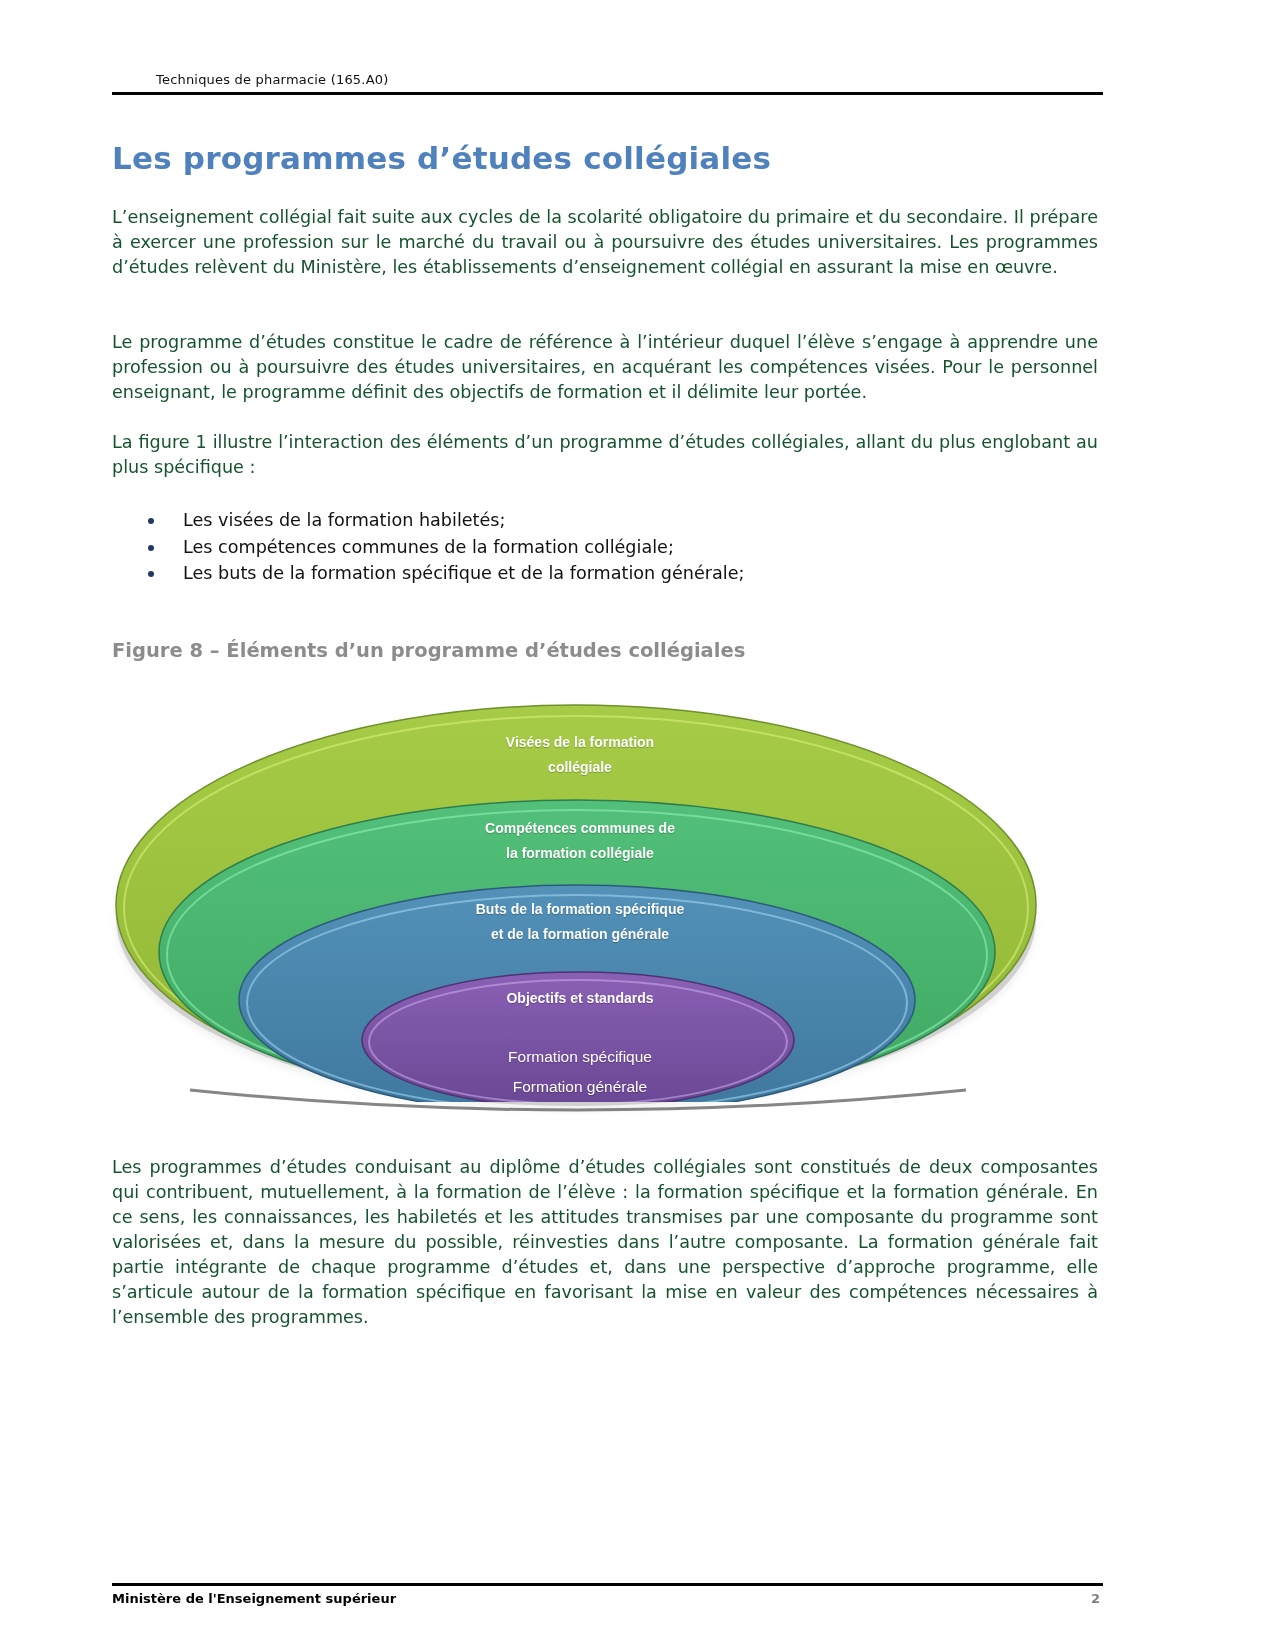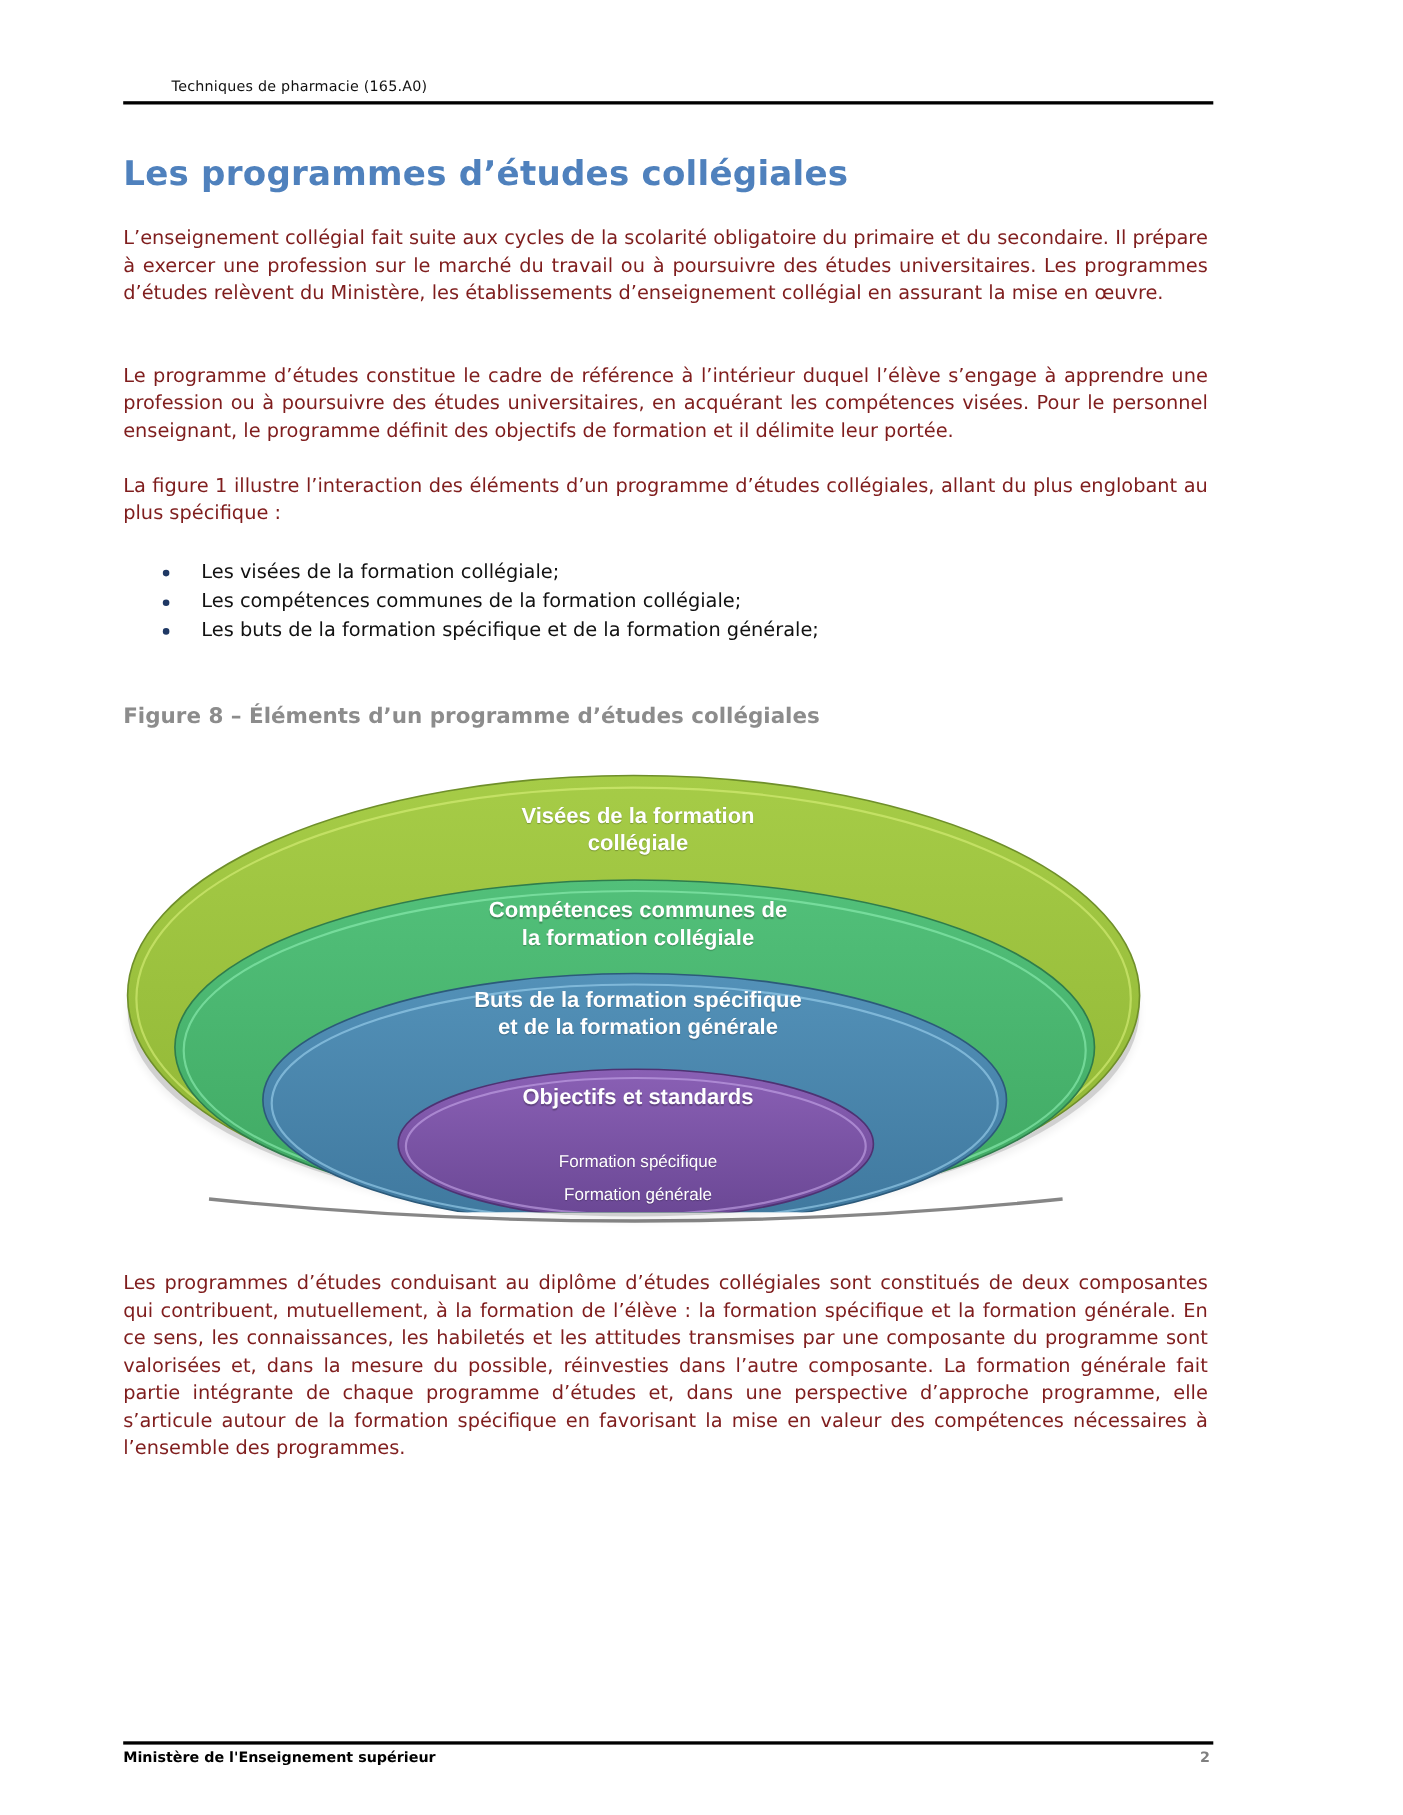--- a/index.html
+++ b/index.html
@@ -44,21 +44,21 @@
       letter-spacing: 0.2px;
     }
     .para {
       position: absolute;
       left: 112px;
       width: 986px;
       margin: 0;
       font-size: 17.6px;
       line-height: 25px;
       text-align: justify;
-      color: #7f1d1d;
+      color: #14532d;
     }
     #p1 { top: 205px; }
     #p2 { top: 330px; }
     #p3 { top: 430px; }
     #p4 { top: 1155px; }
     .bullets {
       position: absolute;
       left: 112px;
       top: 507px;
       margin: 0;
@@ -98,21 +98,21 @@
     }
     .figure svg { display: block; }
     .ell-label {
       position: absolute;
       left: 0;
       width: 960px;
       text-align: center;
       color: #ffffff;
       font-family: "Liberation Sans", sans-serif;
       font-weight: bold;
-      font-size: 20px;
+      font-size: 14px;
       line-height: 25px;
       text-shadow: 0 1px 1px rgba(0,0,0,0.25);
     }
     .ell-label.regular {
       font-weight: normal;
       font-size: 15.5px;
       margin-top: 28px;
     }
     .footer-rule {
       position: absolute;
@@ -147,21 +147,21 @@
 <div class="page-header">Techniques de pharmacie (165.A0)</div>
 <div class="header-rule"></div>
 
 <h1 class="page-title">Les programmes d’études collégiales</h1>
 
 <p class="para" id="p1">L’enseignement collégial fait suite aux cycles de la scolarité obligatoire du primaire et du secondaire. Il prépare à exercer une profession sur le marché du travail ou à poursuivre des études universitaires. Les programmes d’études relèvent du Ministère, les établissements d’enseignement collégial en assurant la mise en œuvre.</p>
 <p class="para" id="p2">Le programme d’études constitue le cadre de référence à l’intérieur duquel l’élève s’engage à apprendre une profession ou à poursuivre des études universitaires, en acquérant les compétences visées. Pour le personnel enseignant, le programme définit des objectifs de formation et il délimite leur portée.</p>
 <p class="para" id="p3">La figure 1 illustre l’interaction des éléments d’un programme d’études collégiales, allant du plus englobant au plus spécifique :</p>
 
 <ul class="bullets">
-  <li><span class="dot"></span><span>Les visées de la formation collégiale;</span></li>
+  <li><span class="dot"></span><span>Les visées de la formation habiletés;</span></li>
   <li><span class="dot"></span><span>Les compétences communes de la formation collégiale;</span></li>
   <li><span class="dot"></span><span>Les buts de la formation spécifique et de la formation générale;</span></li>
 </ul>
 
 <h2 class="figure-caption">Figure 8 – Éléments d’un programme d’études collégiales</h2>
 
 <div class="figure">
   <svg width="960" height="440" viewBox="0 0 960 440" xmlns="http://www.w3.org/2000/svg">
     <defs>
       <linearGradient id="gYellow" x1="0" y1="0" x2="0" y2="1">

